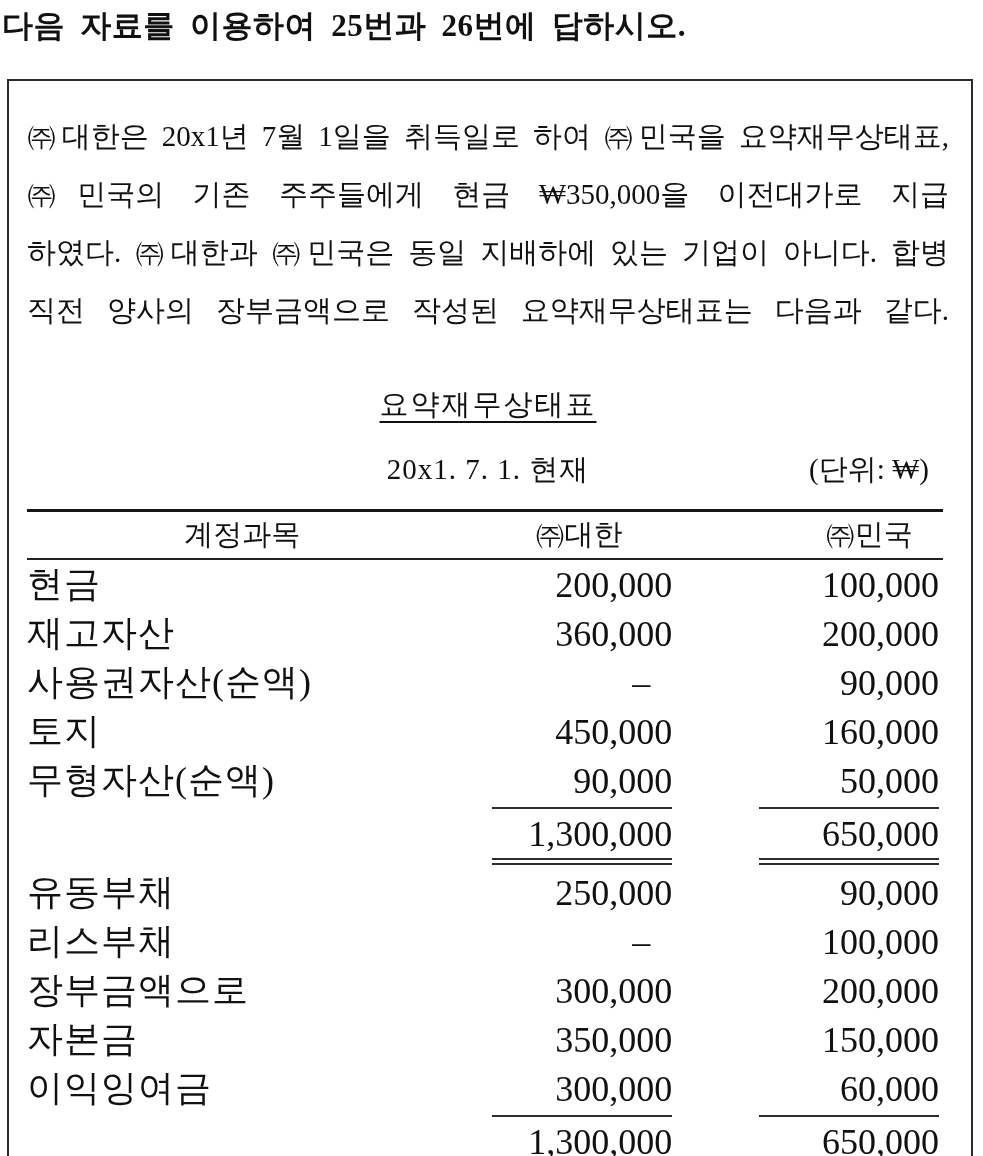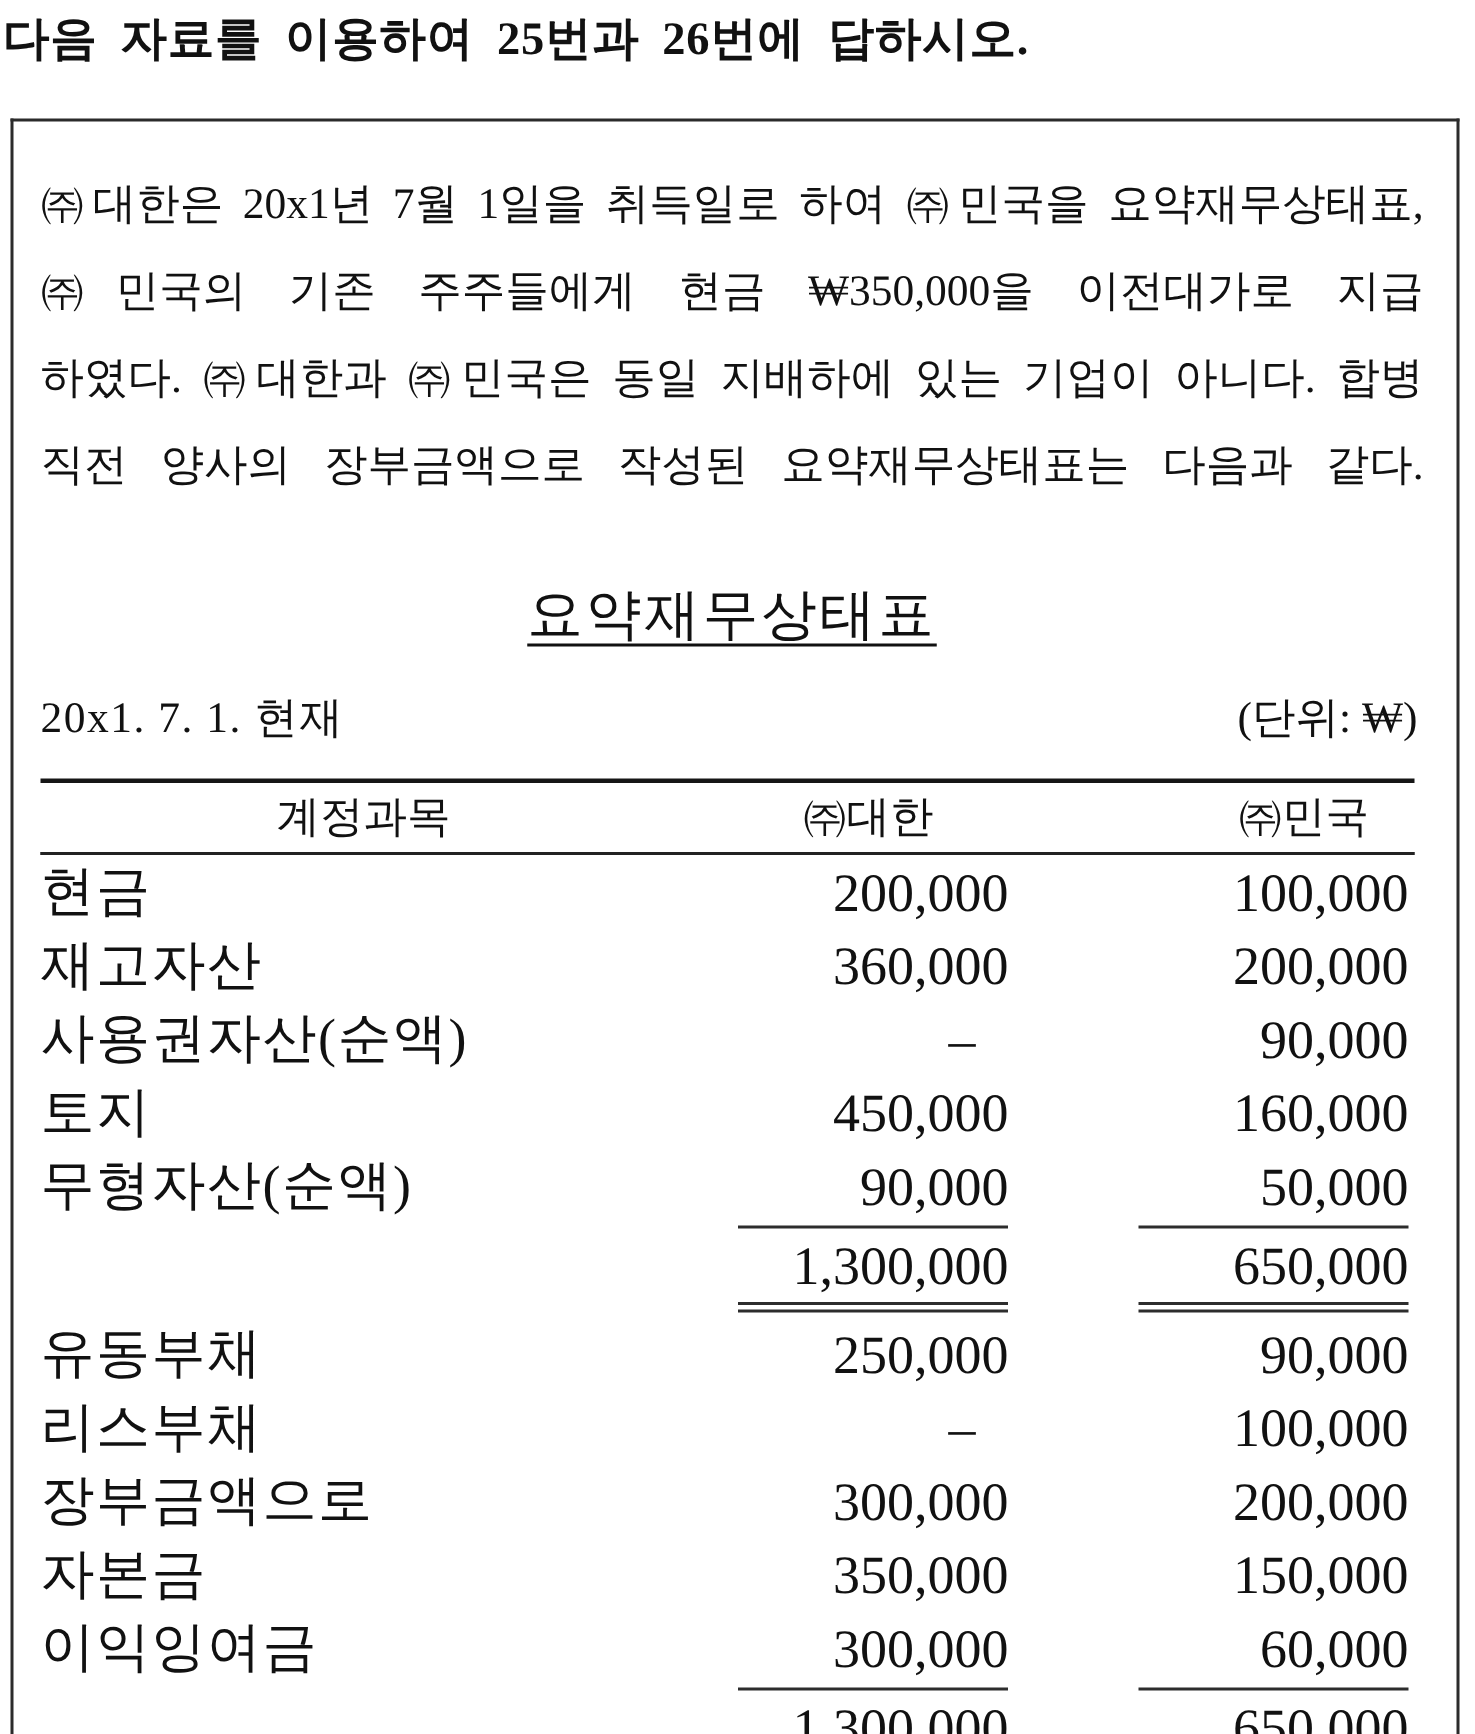--- a/index.html
+++ b/index.html
@@ -39,37 +39,37 @@
   .pline {
     font-size: 29px;
     line-height: 58px;
     text-align: justify;
     text-align-last: justify;
     white-space: normal;
   }
 
   .stmt-title-wrap { margin-top: 46px; text-align: center; }
   .stmt-title {
-    font-size: 37px;
+    font-size: 29px;
     letter-spacing: 2px;
     text-decoration: underline;
     text-underline-offset: 7px;
     text-decoration-thickness: 2px;
   }
 
   .date-row {
     position: relative;
     margin-top: 26px;
-    text-align: left;
+    text-align: center;
     font-size: 29px;
     height: 36px;
     line-height: 36px;
   }
   .date-center { letter-spacing: 1px; }
-  .unit-label { position: absolute; right: 4px; top: 0; }
+  .unit-label { position: absolute; right: 20px; top: 0; }
 
   table.bs {
     width: calc(100% - 6px);
     margin-top: 22px;
     border-collapse: collapse;
     table-layout: fixed;
   }
   col.c-acct { width: 47%; }
   col.c-dh   { width: 26.5%; }
   col.c-mg   { width: 26.5%; }

